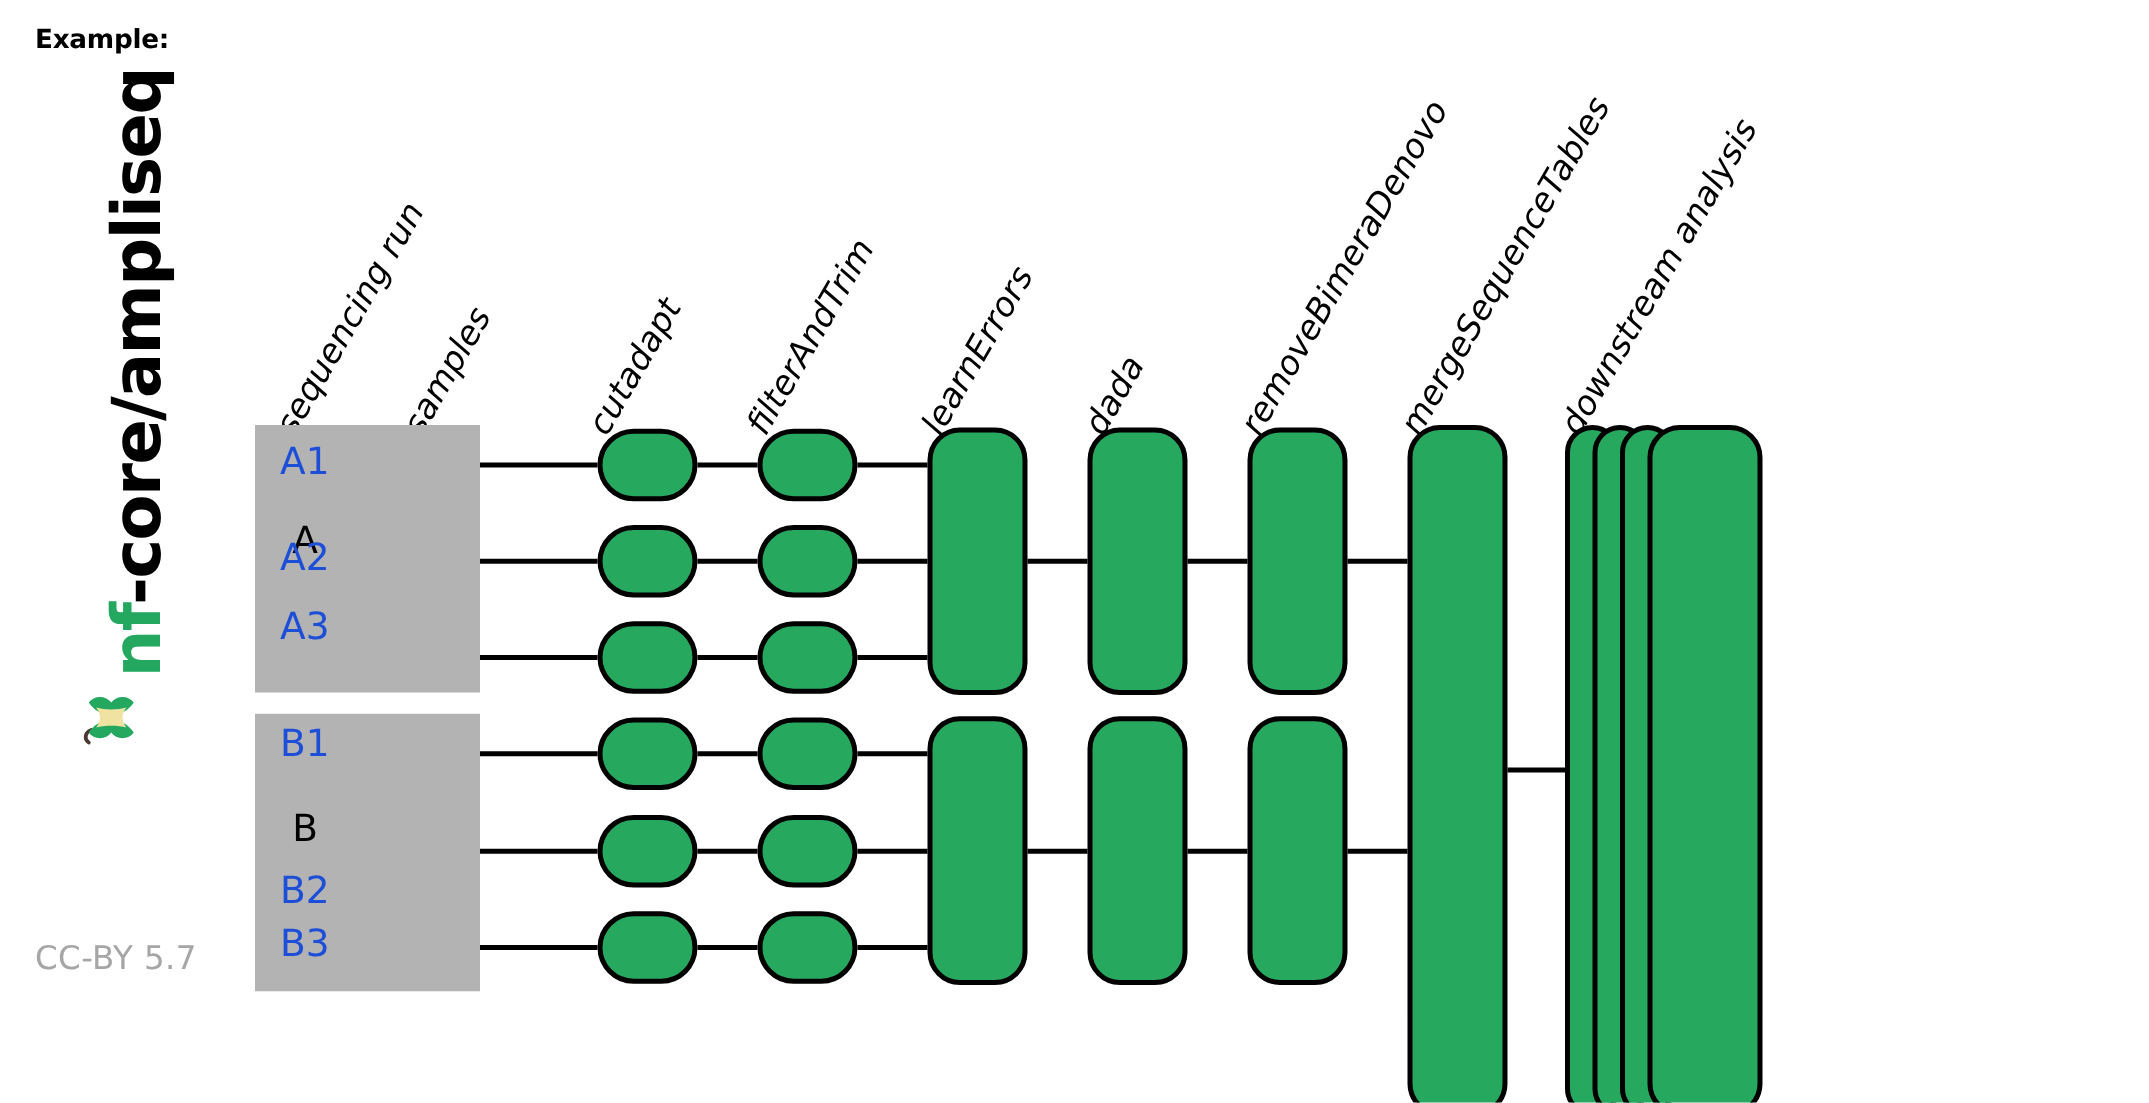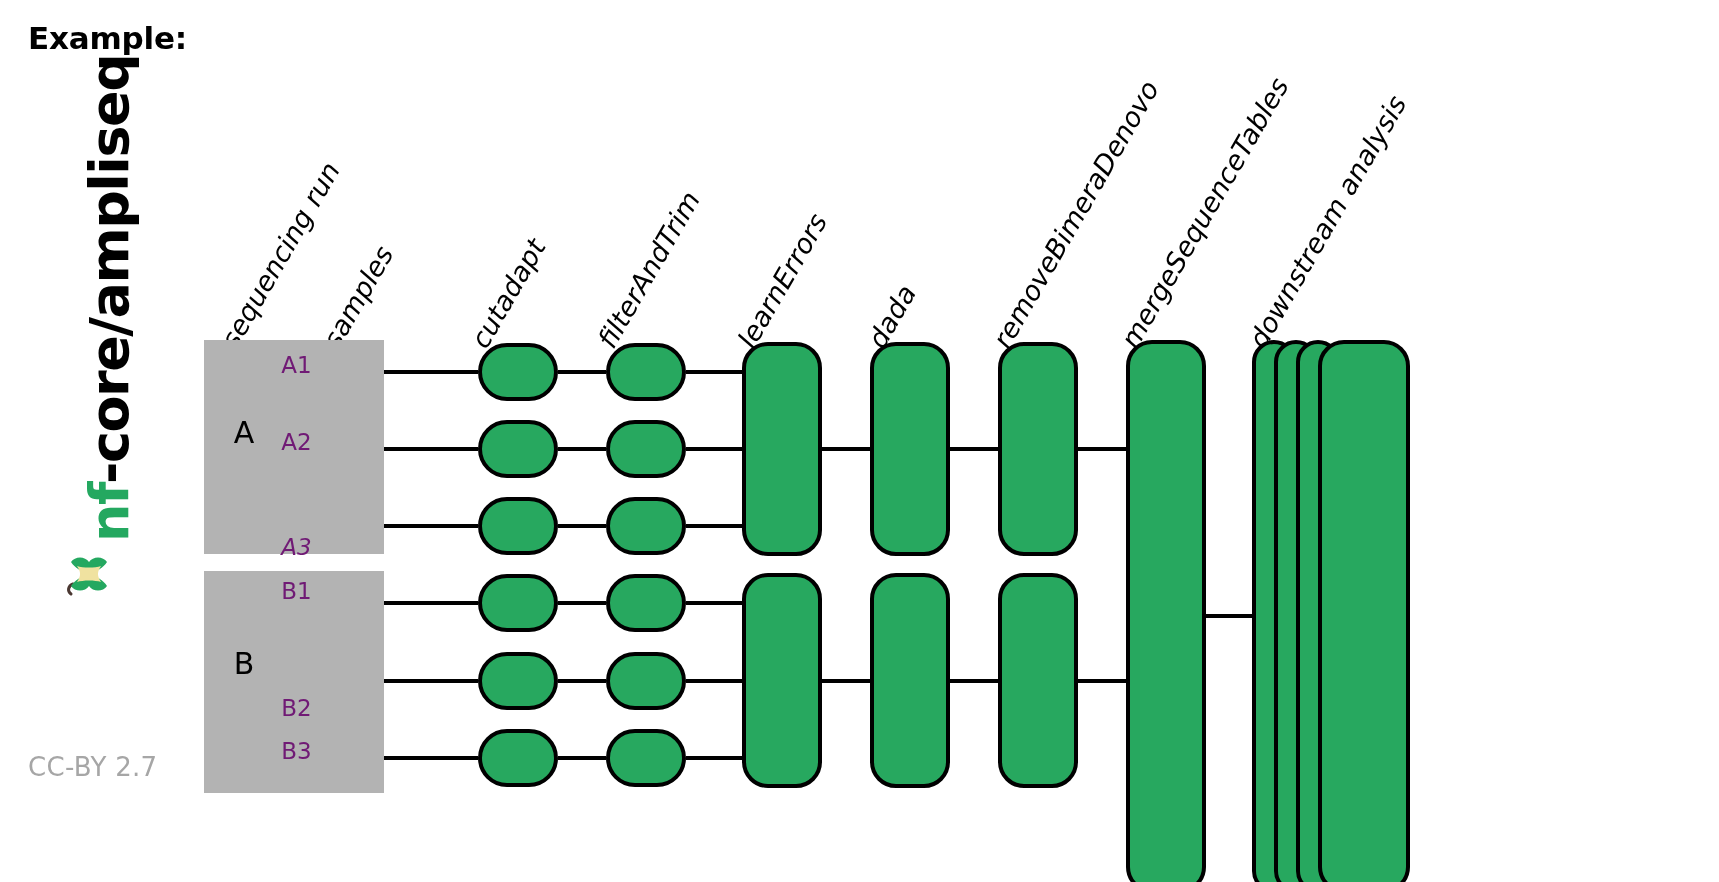--- a/index.html
+++ b/index.html
@@ -6,21 +6,21 @@
   body{
     width:1719px;height:882px;background:#ffffff;overflow:hidden;
     font-family:"DejaVu Sans","Liberation Sans",sans-serif;
     position:relative;
   }
   #stage{position:absolute;left:0;top:0;width:1719px;height:882px;}
 
   
   #title{
     position:absolute;left:28px;top:18px;
-    font-size:31px;font-weight:bold;color:#000;
+    font-size:21px;font-weight:bold;color:#000;
     line-height:1.33;letter-spacing:-0.2px;white-space:nowrap;
   }
   #title .line{display:block;}
 
   
   #brand{
     position:absolute;left:-70px;top:340px;width:360px;height:160px;
     transform:rotate(-90deg);transform-origin:center center;
     display:flex;align-items:center;justify-content:flex-start;
     pointer-events:none;
@@ -51,21 +51,21 @@
   }
 
   
   .runbox{
     position:absolute;background:#b3b3b3;
   }
   .runlabel{
     position:absolute;font-size:30px;color:#000;text-align:center;
   }
   .samplelabel{
-    position:absolute;font-size:23px;color:#701a75;text-align:center;
+    position:absolute;font-size:30px;color:#1d4ed8;text-align:left;
   }
 
   
   .hline{position:absolute;background:#000;height:4px;}
 
   
   .pbox{
     position:absolute;background:#27a85f;border:4px solid #000;
     box-sizing:border-box;
   }
@@ -91,37 +91,37 @@
           <path d="M6 8 C9 4, 14 5, 16 10" stroke="#4b3832" stroke-width="3" fill="none" stroke-linecap="round"></path>
           <path d="M14 8 C8 12, 8 22, 14 26 C8 30, 8 40, 14 44 C20 40, 24 34, 24 26 C24 18, 20 12, 14 8 Z" fill="#24A860"></path>
           <path d="M38 8 C44 12, 44 22, 38 26 C44 30, 44 40, 38 44 C32 40, 28 34, 28 26 C28 18, 32 12, 38 8 Z" fill="#24A860"></path>
           <path d="M18 14 C24 18, 28 18, 34 14 C32 20, 32 32, 34 38 C28 34, 24 34, 18 38 C20 32, 20 20, 18 14 Z" fill="#f0e2a0"></path>
         </svg>
       </span>
       <span class="brand-text"><span class="brand-nf">nf</span><span class="brand-sl">-core/</span><span class="brand-amp">ampliseq</span></span>
     </div>
   </div>
 
-  <div id="cc">CC-BY 2.7</div>
+  <div id="cc">CC-BY 5.7</div>
 
   <div id="dyn">
       <div class="collabel" style="left: 228px; top: 330px;">sequencing run</div>
       <div class="collabel" style="left: 330px; top: 330px;">samples</div>
       <div class="collabel" style="left: 478px; top: 330px;">cutadapt</div>
       <div class="collabel" style="left: 605px; top: 330px;">filterAndTrim</div>
       <div class="collabel" style="left: 745px; top: 330px;">learnErrors</div>
       <div class="collabel" style="left: 875px; top: 330px;">dada</div>
       <div class="collabel" style="left: 1000px; top: 330px;">removeBimeraDenovo</div>
       <div class="collabel" style="left: 1128px; top: 330px;">mergeSequenceTables</div>
       <div class="collabel" style="left: 1256px; top: 330px;">downstream analysis</div>
       <div class="runbox" style="left: 204px; top: 340px; width: 180px; height: 214px;"></div>
       <div class="runlabel" style="left: 204px; top: 415px; width: 80px;">A</div>
       <div class="samplelabel" style="left: 224px; top: 352px; width: 145px;">A1</div>
       <div class="samplelabel" style="left: 224px; top: 429px; width: 145px;">A2</div>
-      <div class="samplelabel" style="left: 224px; top: 534px; width: 145px; font-style: italic;">A3</div>
+      <div class="samplelabel" style="left: 224px; top: 484px; width: 145px;">A3</div>
       <div class="runbox" style="left: 204px; top: 571px; width: 180px; height: 222px;"></div>
       <div class="runlabel" style="left: 204px; top: 646px; width: 80px;">B</div>
       <div class="samplelabel" style="left: 224px; top: 578px; width: 145px;">B1</div>
       <div class="samplelabel" style="left: 224px; top: 695px; width: 145px;">B2</div>
       <div class="samplelabel" style="left: 224px; top: 738px; width: 145px;">B3</div>
       <div class="hline" style="left: 384px; top: 370px; width: 94px;"></div>
       <div class="pbox small" style="left: 478px; top: 343px; width: 80px; height: 58px;"></div>
       <div class="hline" style="left: 558px; top: 370px; width: 48px;"></div>
       <div class="pbox small" style="left: 606px; top: 343px; width: 80px; height: 58px;"></div>
       <div class="hline" style="left: 686px; top: 370px; width: 56px;"></div>

